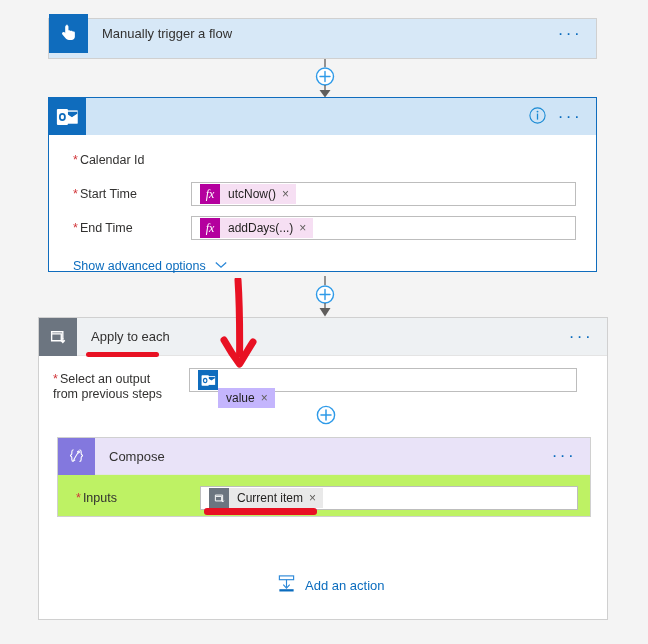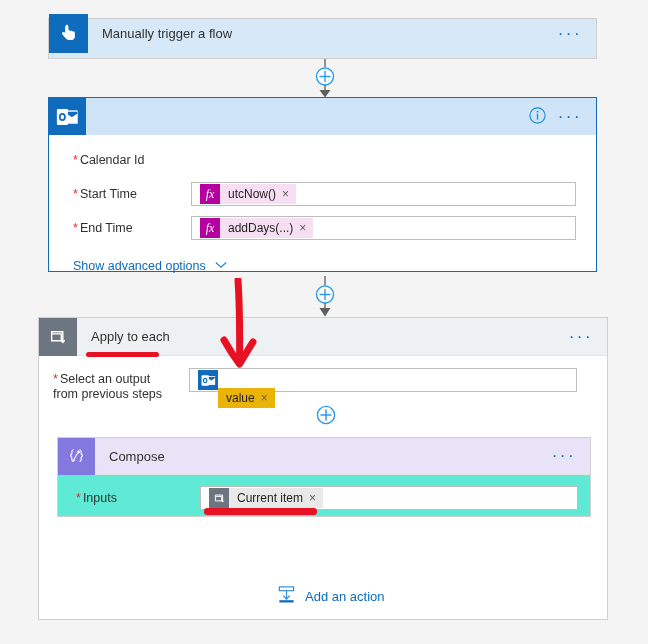--- a/index.html
+++ b/index.html
@@ -144,21 +144,21 @@
     white-space: nowrap;
   }
   .token-x {
     font-size: 12px;
     color: #605e5c;
     cursor: pointer;
   }
   .token-fx .token-icon { background: #b4009e; color:#fff; font-style: italic; font-family:"Liberation Serif", serif; font-size: 12px;}
   .token-fx .token-body { background: #f6dff3; color: #201f1e; }
   .token-outlook .token-icon { background: #0f6cbd; }
-  .token-outlook .token-body { background: #eab308; color:#201f1e;margin-top:36px; }
+  .token-outlook .token-body { background: #c4b5fd; color:#201f1e;margin-top:36px; }
   .token-loop .token-icon { background: #6c7580; }
   .token-loop .token-body { background: #e9e9e9; color:#201f1e; }
 
   .advanced-row {
     display: flex;
     align-items: center;
     gap: 8px;
     padding: 14px 0 0 24px;
     color: #0b6cbe;
     font-size: 12.5px;
@@ -183,21 +183,21 @@
   #scope-card .card-title { color:#323130; }
 
   
   #compose-card {
     position: absolute;
     left: 18px;
     top: 119px;
     width: 534px;
     height: 80px;
     border: 1px solid #d0d0d0;
-    background: #5eead4;
+    background: #bef264;
     box-sizing: border-box;
   }
   #compose-card .card-header { background: #e9e3f8; height: 37px; }
   #compose-card .card-icon { background: #8378de; width:37px;height:37px;flex-basis:37px; }
   #compose-card .ellipsis { color:#0b6cbe; }
 
   
   .connector {
     position: absolute;
   }
@@ -411,21 +411,21 @@
             </span>
             <span class="token-body">
               <span>Current item</span>
               <span class="token-x">×</span>
             </span>
           </span>
         </div>
       </div>
     </div>
 
-    <div class="add-action" style="left:238px; top:267px;">
+    <div class="add-action" style="left:238px; top:256px;">
       <span>
         <svg width="19" height="19" viewBox="0 0 20 20" aria-hidden="true">
           <rect x="2.5" y="2" width="15" height="4" fill="none" stroke="#2b88d8" stroke-width="1.2"></rect>
           <path d="M10 6v8" stroke="#2b88d8" stroke-width="1.2"></path>
           <path d="M6.6 11.2 10 14.8l3.4-3.6" fill="none" stroke="#2b88d8" stroke-width="1.2"></path>
           <rect x="2.5" y="16" width="15" height="2.4" fill="#0b6cbe"></rect>
         </svg>
       </span>
       <span>Add an action</span>
     </div>

